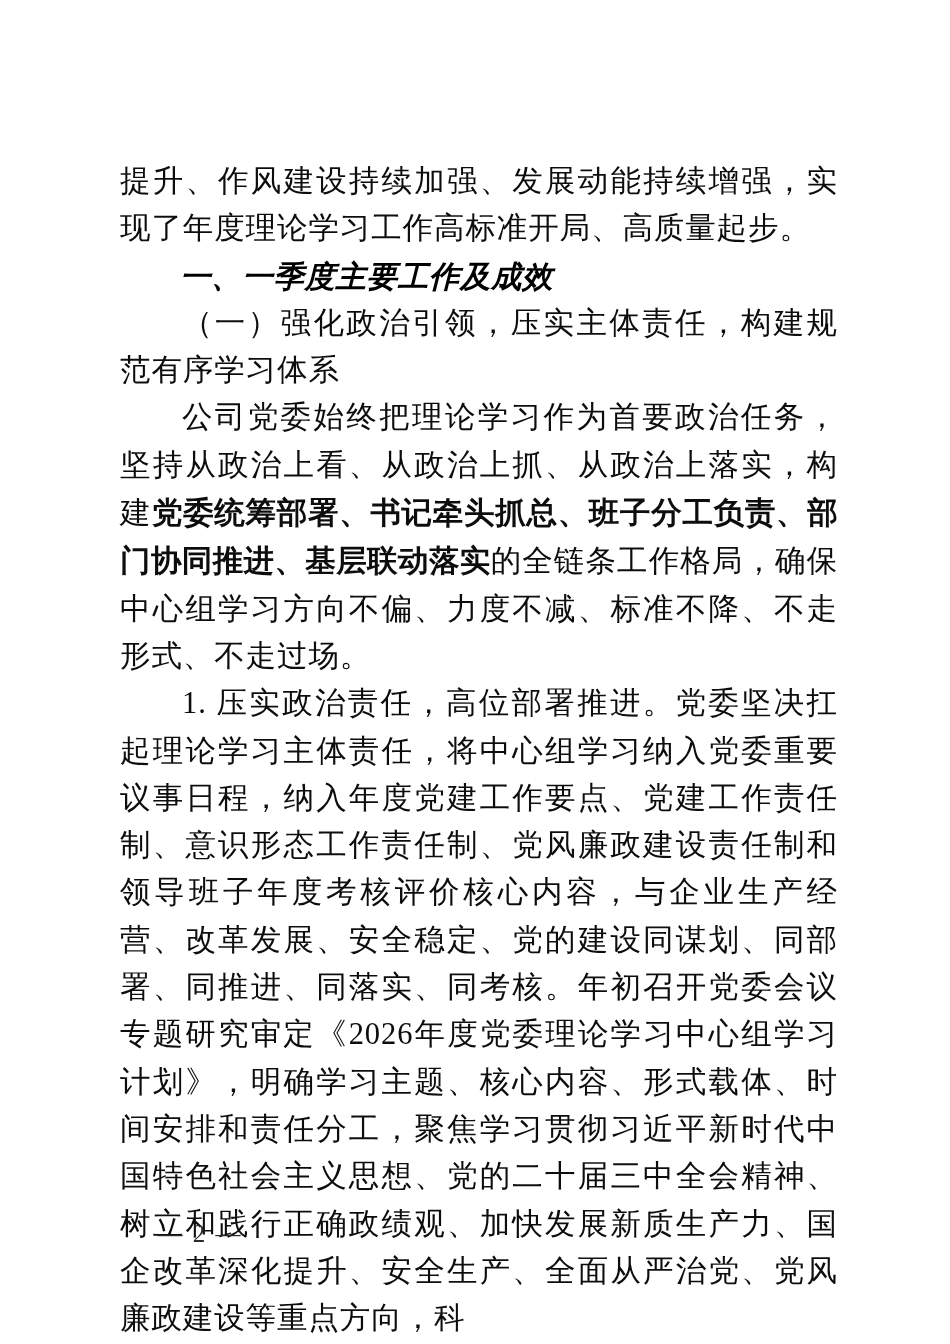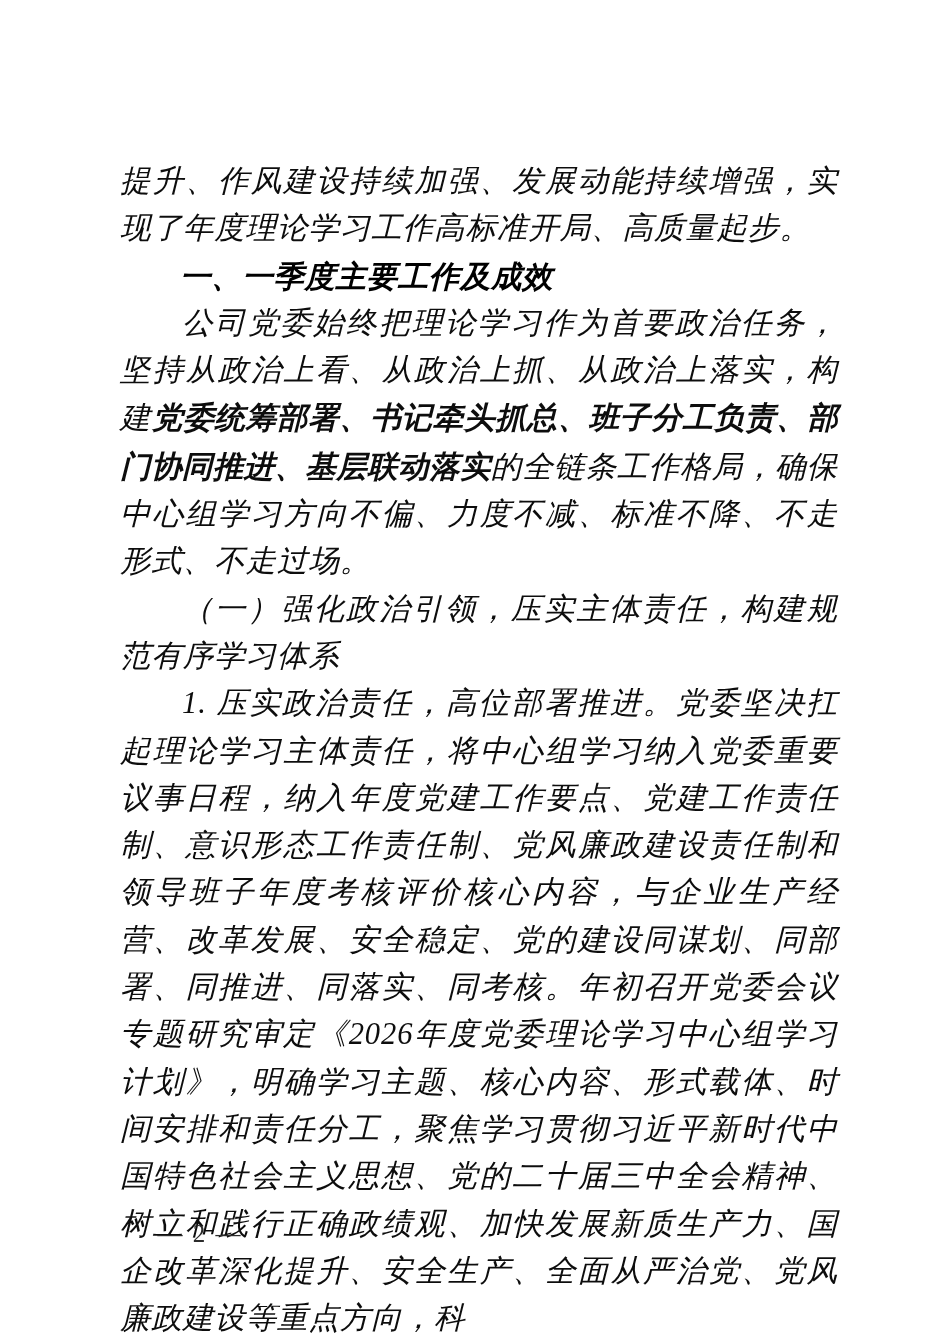--- a/index.html
+++ b/index.html
@@ -37,21 +37,20 @@
     font-family: "Liberation Serif", "DejaVu Serif", serif;
     font-size: 30.5px;
     line-height: 47.3px;
     letter-spacing: 0.9px;
     text-align: justify;
     text-justify: inter-ideograph;
     margin: 0;
     color: #0d0d0d;
     text-indent: 0;
     word-break: break-all;
-    font-style: italic;
   }
   .para.indent2 {
     text-indent: 62px;
   }
 
   
   .h1-cn {
     font-family: "Liberation Sans", "DejaVu Sans", sans-serif;
     font-size: 30.5px;
     line-height: 47.3px;
@@ -88,23 +87,23 @@
 <body>
 
 <div class="page">
 
   <div class="body-block">
 
     <p class="para">提升、作风建设持续加强、发展动能持续增强，实现了年度理论学习工作高标准开局、高质量起步。</p>
 
     <h1 class="h1-cn">一、一季度主要工作及成效</h1>
 
+    <p class="para indent2">（一）强化政治引领，压实主体责任，构建规范有序学习体系</p>
+
     <p class="para indent2"><span>公司党委始终把理论学习作为首要政治任务，坚持从政治上看、从政治上抓、从政治上落实，构建</span><span class="b">党委统筹部署、书记牵头抓总、班子分工负责、部门协同推进、基层联动落实</span><span>的全链条工作格局，确保中心组学习方向不偏、力度不减、标准不降、不走形式、不走过场。</span></p>
-
-    <p class="para indent2">（一）强化政治引领，压实主体责任，构建规范有序学习体系</p>
 
     <p class="para indent2">1. 压实政治责任，高位部署推进。党委坚决扛起理论学习主体责任，将中心组学习纳入党委重要议事日程，纳入年度党建工作要点、党建工作责任制、意识形态工作责任制、党风廉政建设责任制和领导班子年度考核评价核心内容，与企业生产经营、改革发展、安全稳定、党的建设同谋划、同部署、同推进、同落实、同考核。年初召开党委会议专题研究审定《2026年度党委理论学习中心组学习计划》，明确学习主题、核心内容、形式载体、时间安排和责任分工，聚焦学习贯彻习近平新时代中国特色社会主义思想、党的二十届三中全会精神、树立和践行正确政绩观、加快发展新质生产力、国企改革深化提升、安全生产、全面从严治党、党风廉政建设等重点方向，科</p>
 
   </div>
 
   <div class="page-number">— 2 —</div>
 
 </div>
 
 </body></html>

